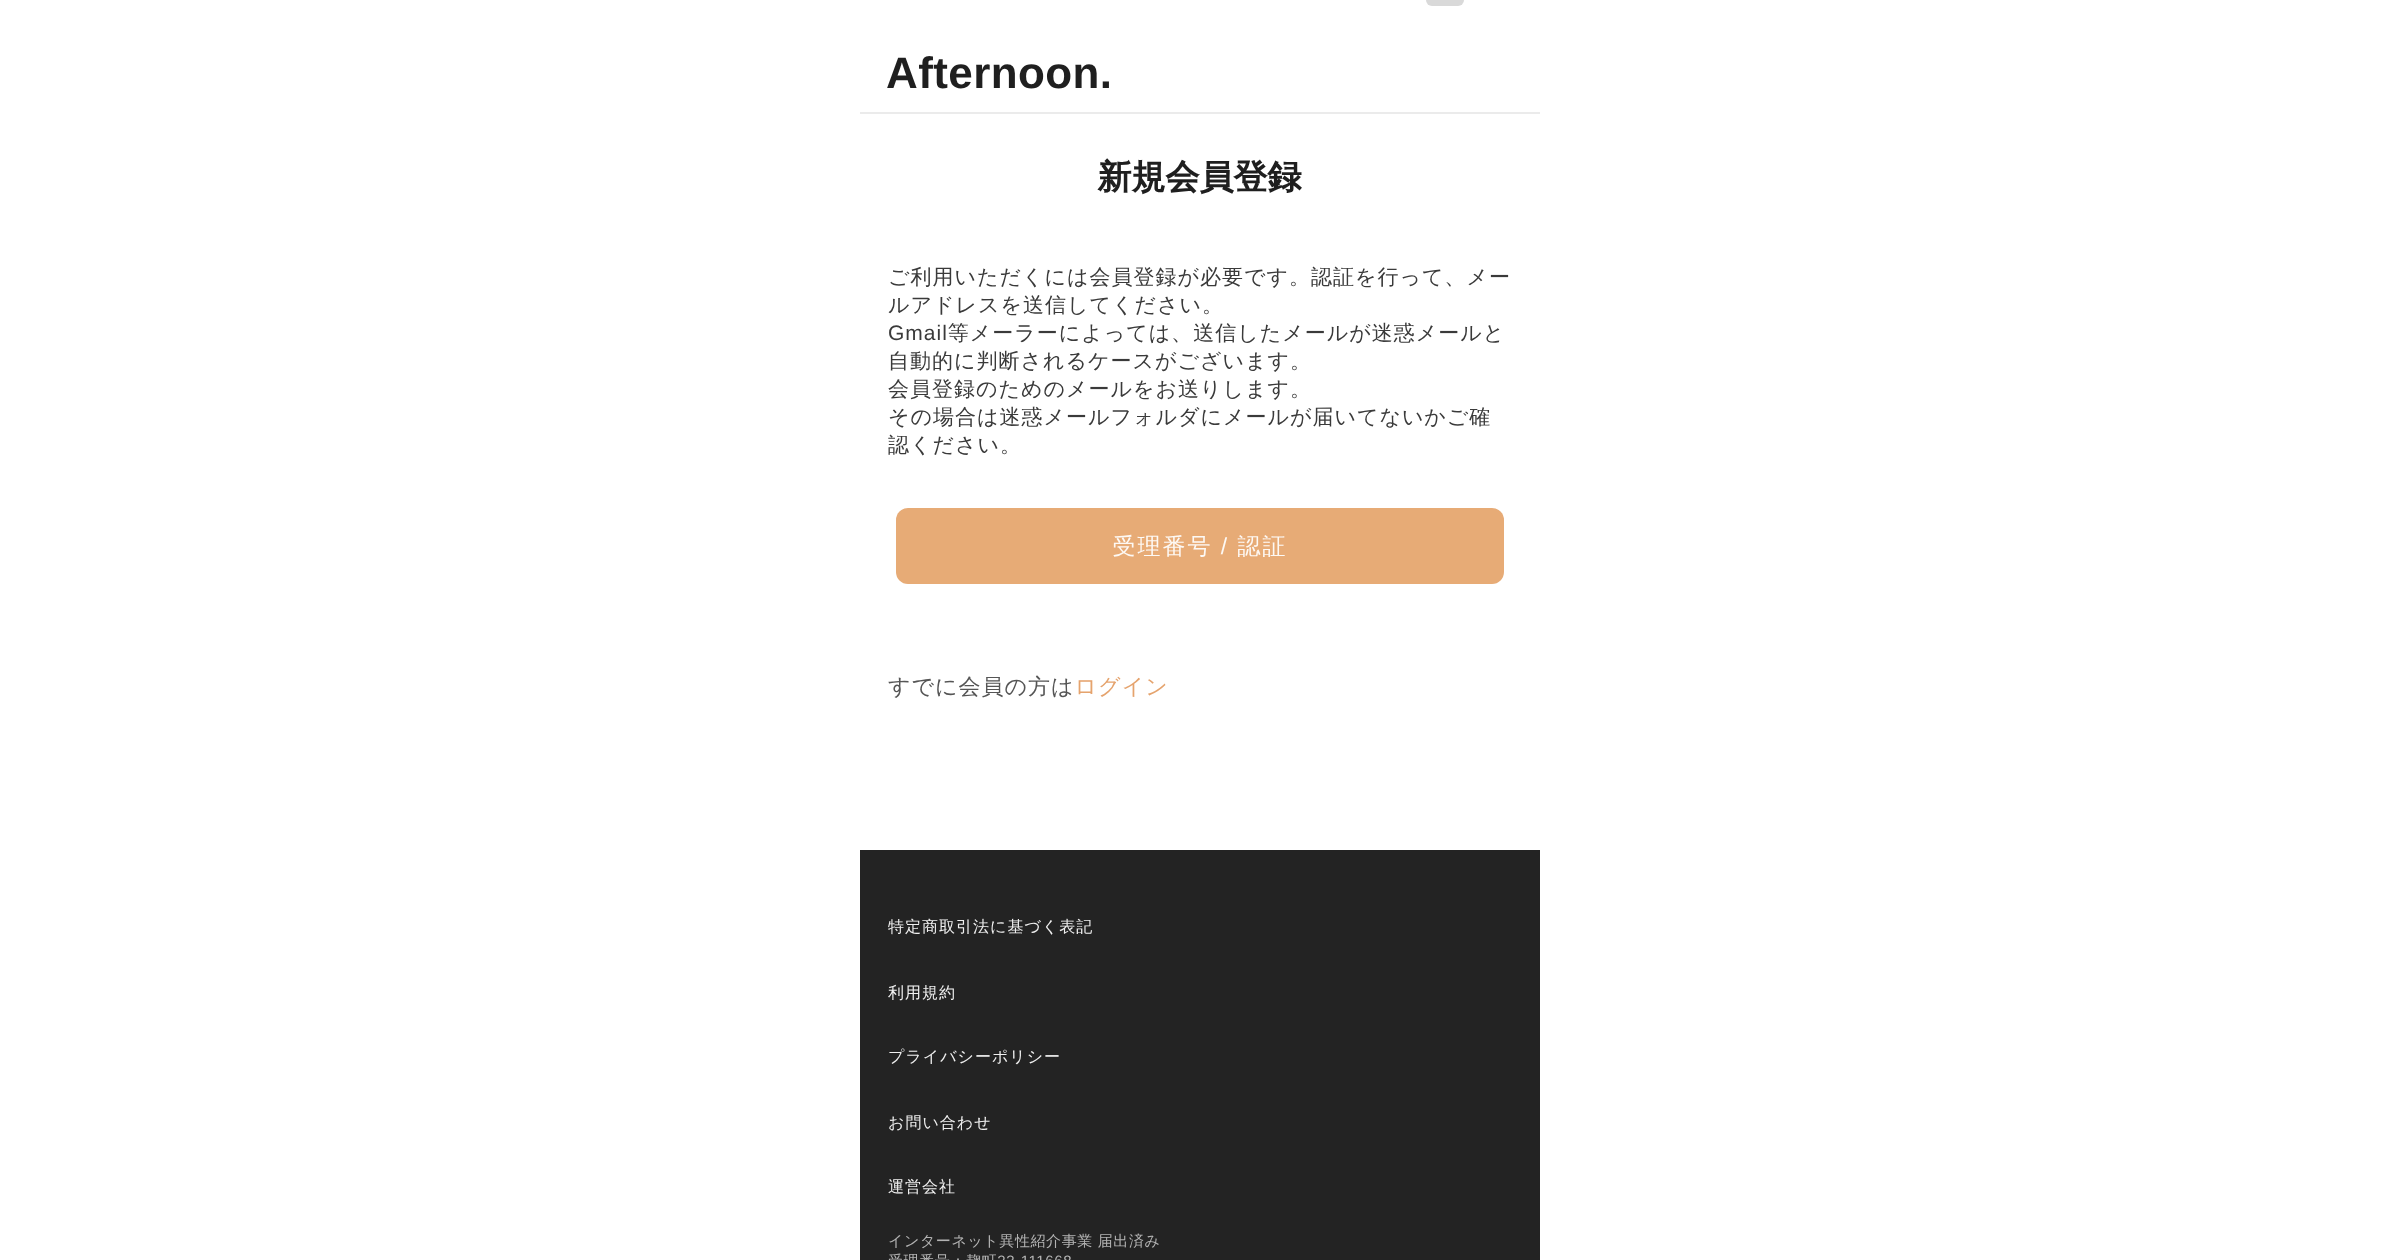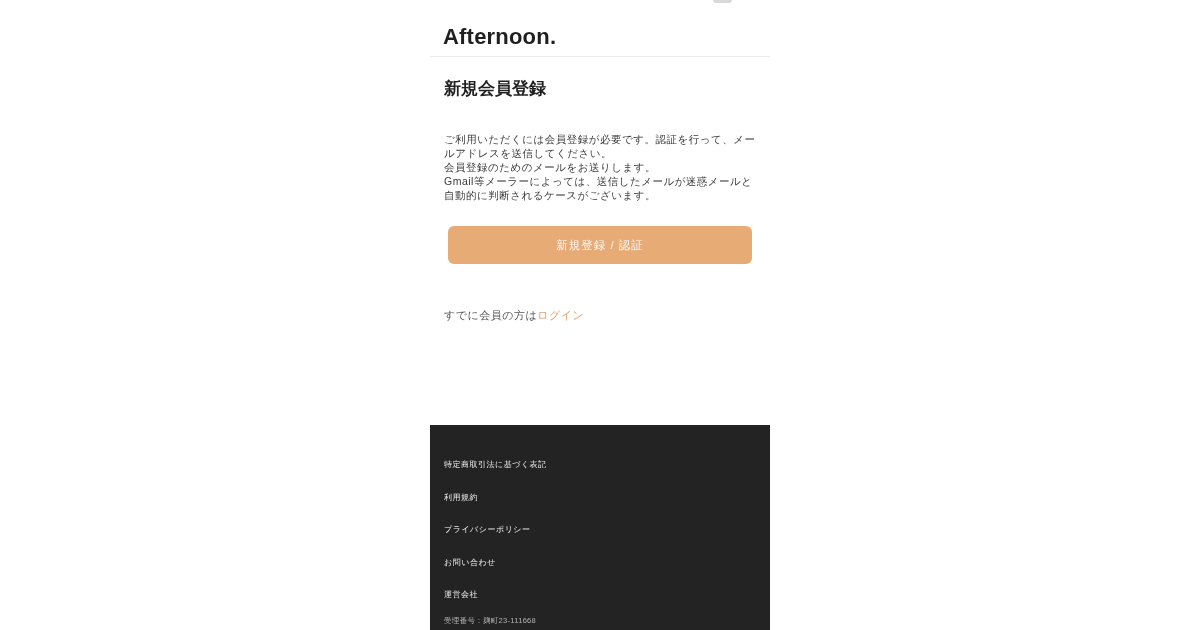--- a/index.html
+++ b/index.html
@@ -45,20 +45,21 @@
   }
   .main {
     height: 368px;
     padding: 20px 14px 0 14px;
   }
   .page-title {
     font-size: 17px;
     font-weight: 700;
     color: var(--text-dark, #1f1f1f);
     margin-bottom: 32px;
+    text-align: center;
   }
   .body-text p {
     font-size: 10.5px;
     line-height: 14px;
     color: var(--text-body, #3a3a3a);
     letter-spacing: 0.5px;
     word-break: break-all;
   }
   .register-button {
     display: block;
@@ -118,25 +119,26 @@
 
     <header class="site-header">
       <span class="logo">Afternoon.</span>
     </header>
 
     <main class="main">
       <h1 class="page-title">新規会員登録</h1>
 
       <div class="body-text">
         <p>ご利用いただくには会員登録が必要です。認証を行って、メールアドレスを送信してください。</p>
+        <p>Gmail等メーラーによっては、送信したメールが迷惑メールと自動的に判断されるケースがございます。</p>
         <p>会員登録のためのメールをお送りします。</p>
-        <p>Gmail等メーラーによっては、送信したメールが迷惑メールと自動的に判断されるケースがございます。</p>
+        <p>その場合は迷惑メールフォルダにメールが届いてないかご確認ください。</p>
       </div>
 
-      <button class="register-button">新規登録 / 認証</button>
+      <button class="register-button">受理番号 / 認証</button>
 
       <div class="login-row">
         <span class="login-prefix">すでに会員の方は</span><a class="login-link">ログイン</a>
       </div>
     </main>
 
     <footer class="site-footer">
       <ul class="footer-nav">
         <li>
           <a>特定商取引法に基づく表記</a>
@@ -149,19 +151,20 @@
         </li>
         <li>
           <a>お問い合わせ</a>
         </li>
         <li>
           <a>運営会社</a>
         </li>
       </ul>
 
       <div class="footer-info">
+        <div>インターネット異性紹介事業 届出済み</div>
         <div>受理番号：麹町23-111668</div>
       </div>
 
     </footer>
 
   </div>
 </div>
 
 </body></html>

